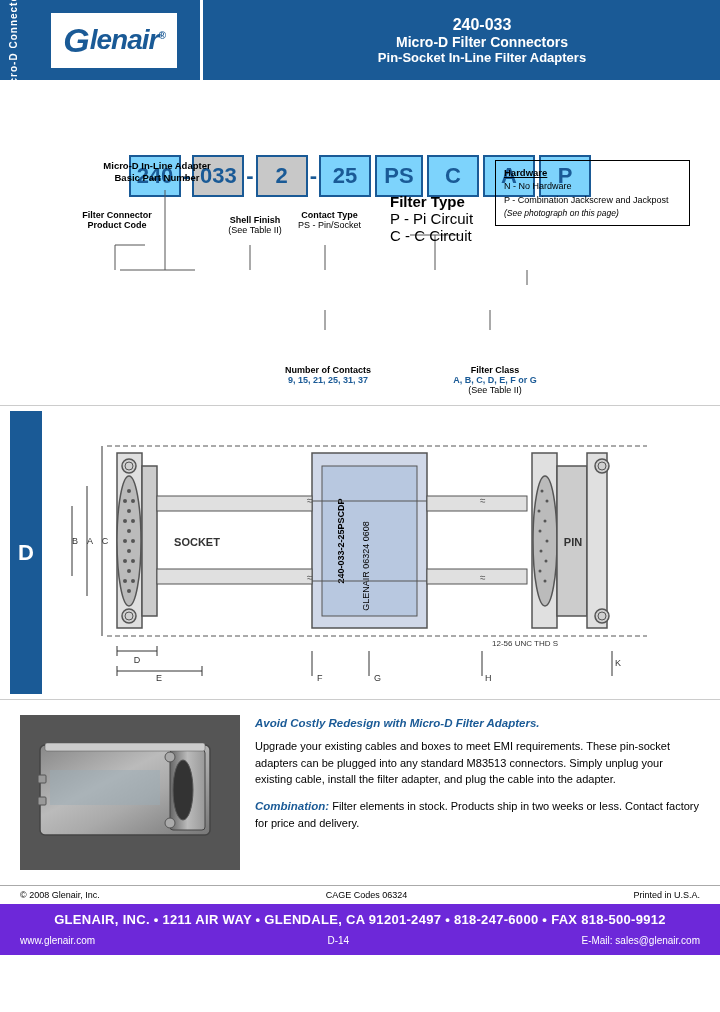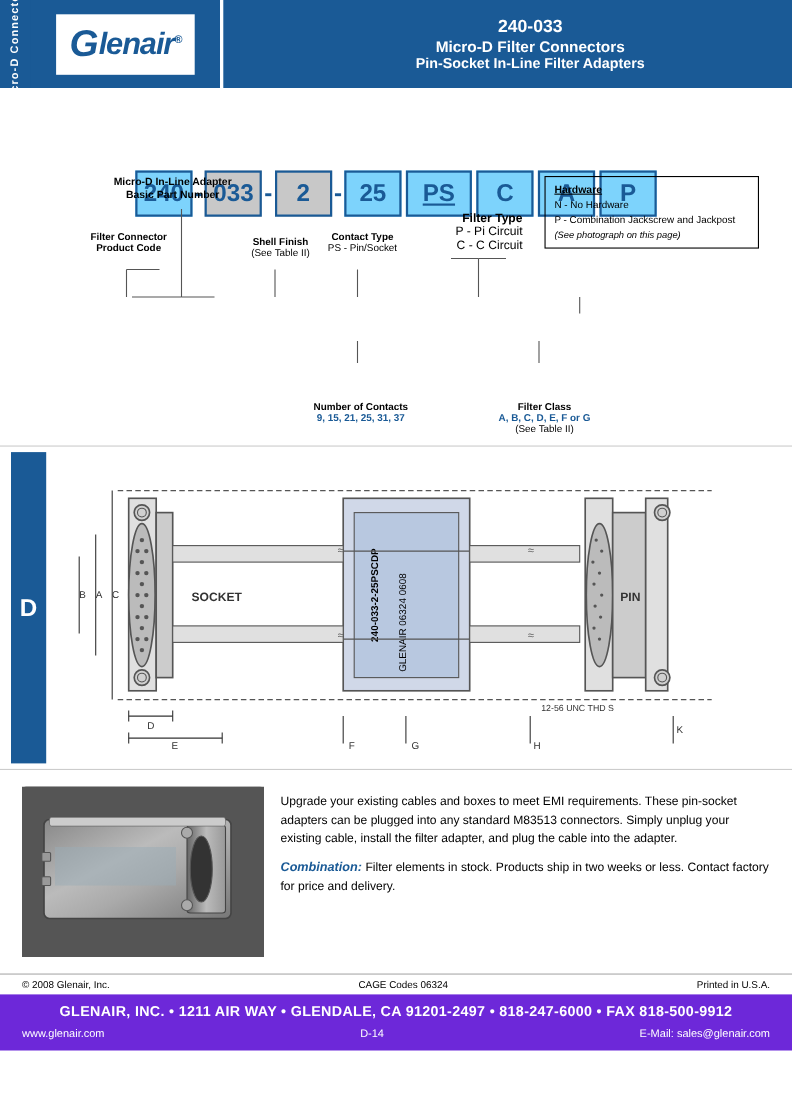--- a/index.html
+++ b/index.html
@@ -117,22 +117,21 @@
       font-size: 22px;
       font-weight: bold;
       color: #1a5a96;
       background: #7dd3fc;
     }
     .pn-box-gray {
       background: #c8c8c8;
       color: #1a5a96;
     }
     .pn-box-wide {
-      width: 60px;
-      text-decoration: underline;
+      width: 48px;
     }
     .pn-separator {
       font-size: 22px;
       font-weight: bold;
       color: #1a5a96;
       padding: 0 2px;
     }
 
     
     .label-above {
@@ -316,21 +315,21 @@
       <span>Product Code</span>
     </div>
     <div style="position:absolute; left:200px; top:60px; font-size:9px; font-weight:bold; text-align:center; width:70px;">
       <span>Shell Finish</span><br>
       <span style="font-weight:normal;">(See Table II)</span>
     </div>
     <div style="position:absolute; left:272px; top:55px; font-size:9px; font-weight:bold; text-align:center; width:75px;">
       <span>Contact Type</span><br>
       <span style="font-weight:normal;">PS - Pin/Socket</span>
     </div>
-    <div style="position:absolute; left:370px; top:38px; font-size:11px; font-weight:bold; text-align:right; width:85px;">
+    <div style="position:absolute; left:370px; top:38px; font-size:15px; font-weight:bold; text-align:left; width:85px;">
       <span>Filter Type</span><br>
       <span style="font-weight:normal;">P - Pi Circuit</span><br>
       <span style="font-weight:normal;">C - C Circuit</span>
     </div>
 
     <div class="pn-boxes-row">
       <div class="pn-box">240</div>
       <div class="pn-separator">-</div>
       <div class="pn-box pn-box-gray">033</div>
       <div class="pn-separator">-</div>
@@ -516,20 +515,21 @@
 
       <rect x="25" y="28" width="160" height="8" rx="2" fill="#ccc" stroke="#555" stroke-width="0.5"></rect>
 
       <rect x="18" y="60" width="8" height="8" rx="1" fill="#999" stroke="#555" stroke-width="1"></rect>
       <rect x="18" y="82" width="8" height="8" rx="1" fill="#999" stroke="#555" stroke-width="1"></rect>
 
       <rect x="30" y="55" width="110" height="35" fill="#9aabb5" opacity="0.5"></rect>
     </svg>
   </div>
   <div class="product-text">
+    <p><span class="product-text-italic-blue">Avoid Costly Redesign with Micro-D Filter Adapters.</span></p>
     <p style="margin-top:6px;">Upgrade your existing cables and boxes to meet EMI requirements. These pin-socket adapters can be plugged into any standard M83513 connectors. Simply unplug your existing cable, install the filter adapter, and plug the cable into the adapter.</p>
     <p style="margin-top:10px;">
       <span class="availability-label">Combination:</span>
       <span> Filter elements in stock.  Products ship in two weeks or less.  Contact factory for price and delivery.</span>
     </p>
   </div>
 </div>
 
 <div class="footer-top">
   <span>© 2008 Glenair, Inc.</span>

